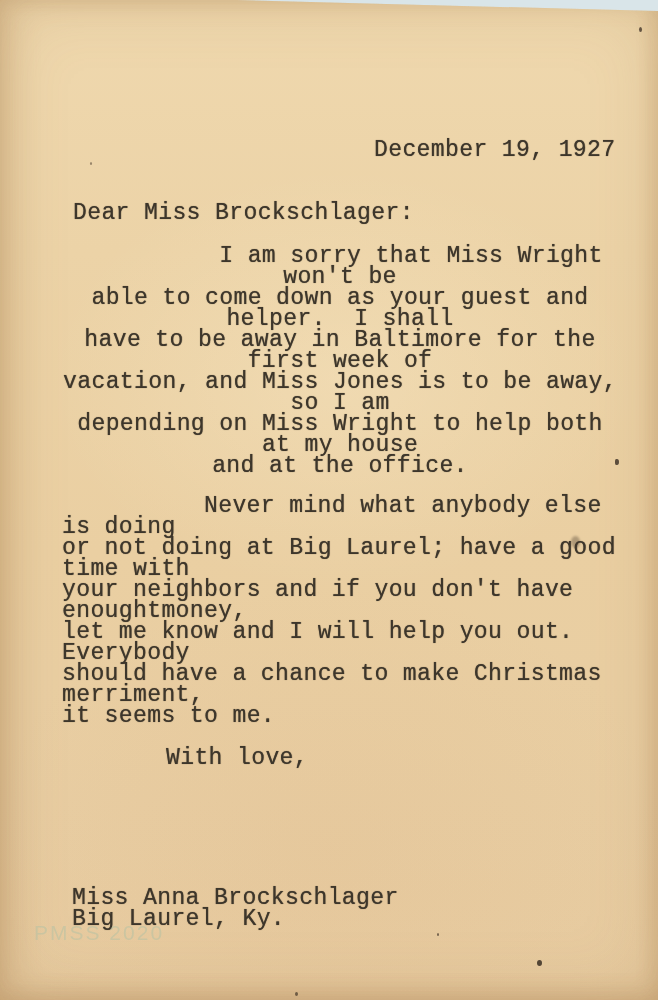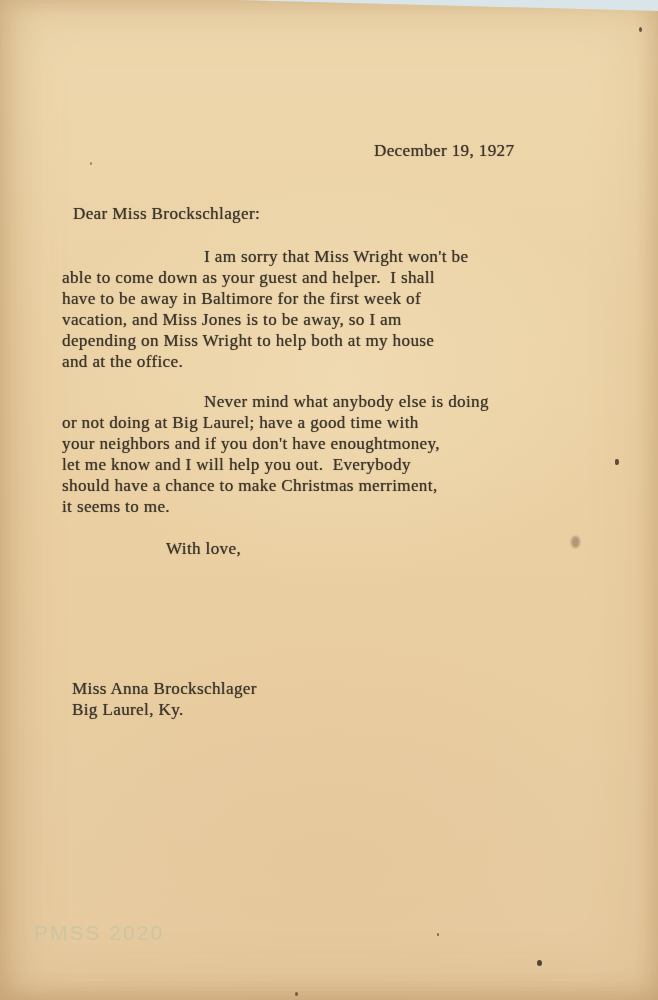--- a/index.html
+++ b/index.html
@@ -31,34 +31,33 @@
       inset 0 0 70px rgba(151,108,58,0.20),
       inset 14px 0 30px rgba(146,102,52,0.14),
       inset -6px 0 18px rgba(146,102,52,0.10),
       inset 0 -8px 22px rgba(146,102,52,0.10);
     padding: 140px 40px 0 62px;
   }
 
   
   .type {
     color: #3d362b;
-    font-size: 17px;
+    font-size: 23px;
     line-height: 21px;
     letter-spacing: 0.4px;
     text-shadow: 0 0 1px rgba(61,54,43,0.65), 0.4px 0.4px 0 rgba(61,54,43,0.28);
     white-space: pre-wrap;
-    font-family: Liberation Serif, serif;
   }
 
   .date       { margin-left: 312px; }
   .salutation { margin-top: 42px; margin-left: 11px; }
 
   .para       { text-indent: 142px; }
   .para-1     { margin-top: 28px; text-indent: 292px; }
-  .para-2     { margin-top: 22px; }
+  .para-2     { margin-top: 22px; text-align: center; }
   .para-3     { margin-top: 19px; }
 
   .closing    { margin-top: 21px; margin-left: 104px; }
 
   .recipient  { margin-top: 119px; margin-left: 10px; }
   .initials   { margin-top: 22px; margin-left: 10px; }
 
   
   .watermark {
     position: absolute;

